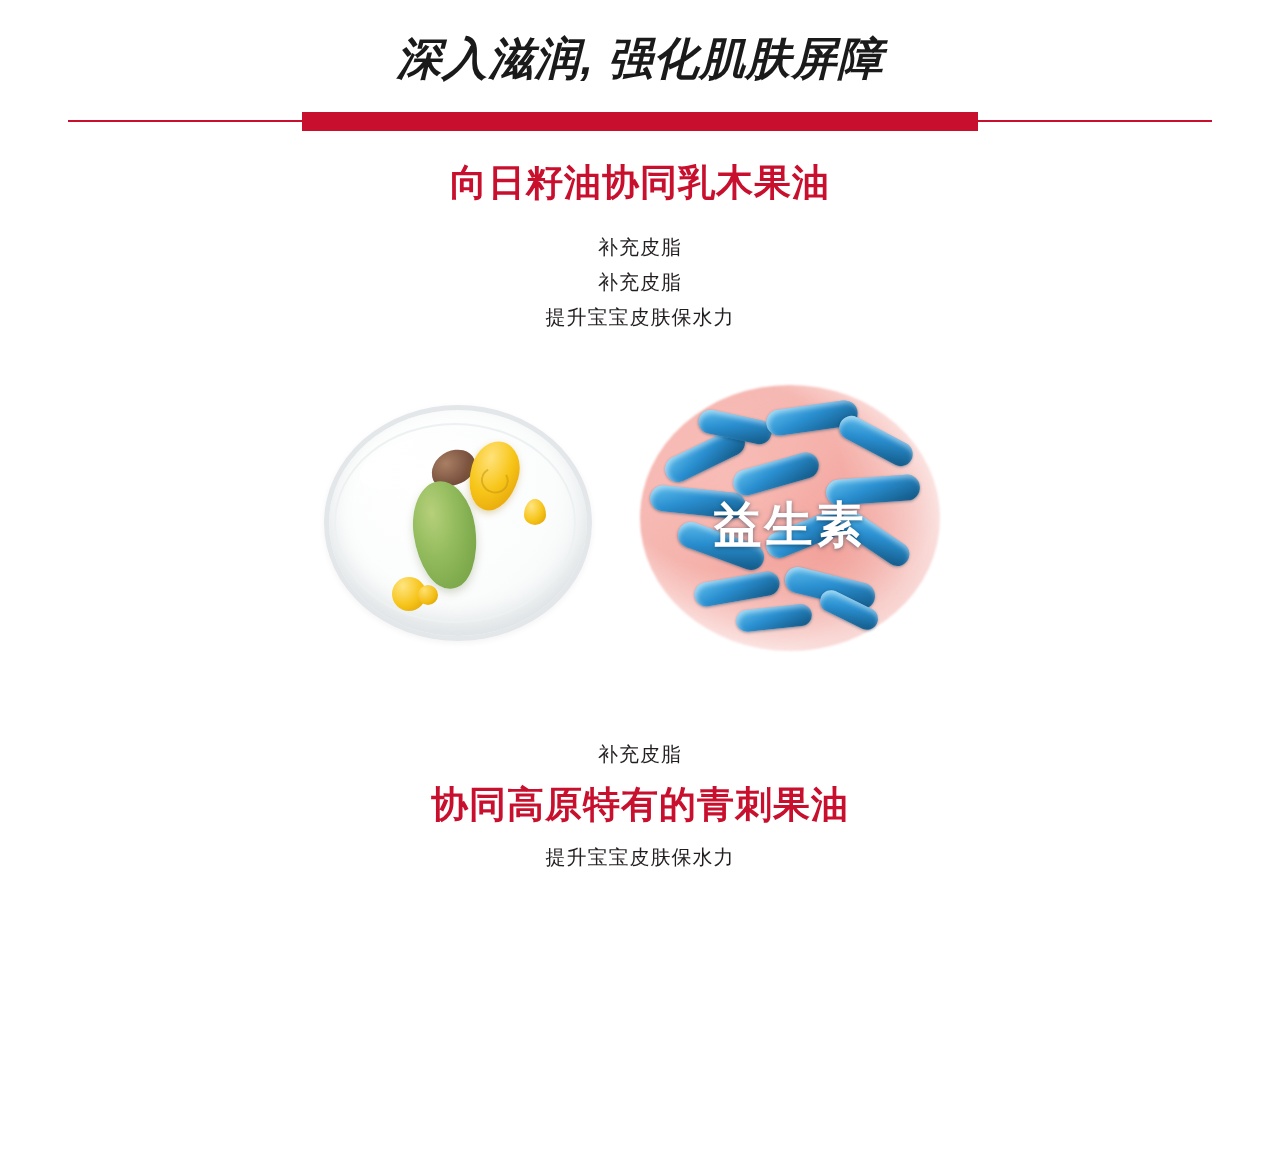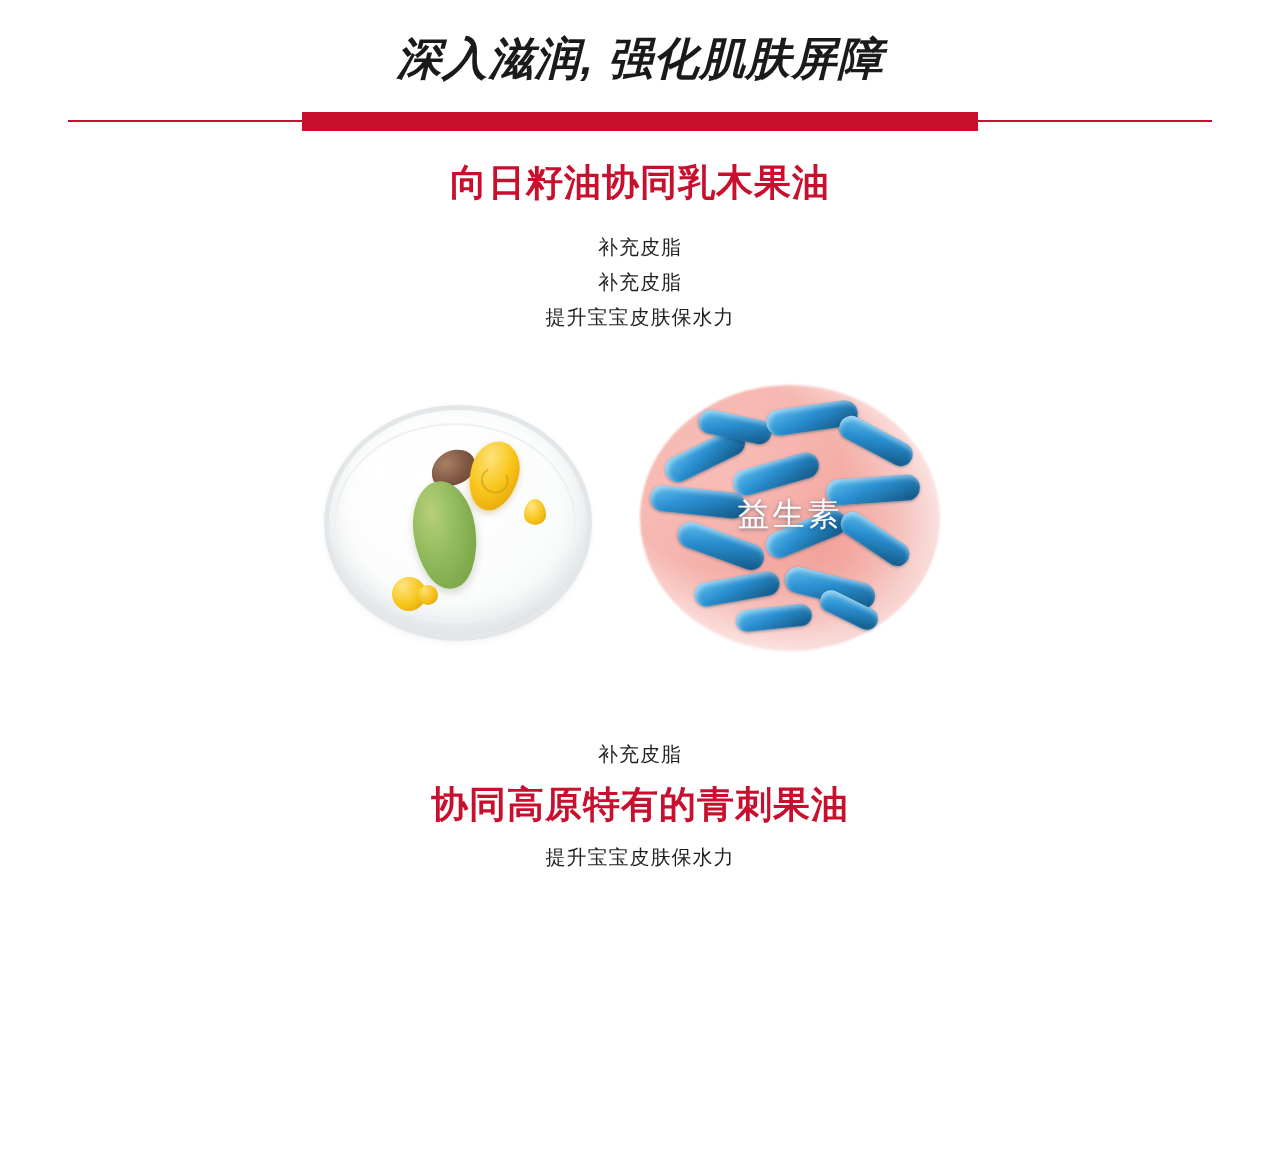--- a/index.html
+++ b/index.html
@@ -218,23 +218,24 @@
     background: linear-gradient(160deg, #63c2ef 0%, #2a8fd0 45%, #10537f 100%);
     box-shadow: 0 1px 3px rgba(12,60,95,0.45), inset 2px 3px 5px rgba(255,255,255,0.45);
   }
   .microbe-label {
     position: absolute;
     left: 0;
     right: 0;
     top: 108px;
     text-align: center;
     color: #ffffff;
-    font-size: 32px;
+    font-size: 48px;
     letter-spacing: 3px;
     text-shadow: 0 1px 4px rgba(0,40,70,0.55);
+    font-weight: bold;
   }
 
   .block-bottom {
     margin-top: 58px;
   }
   .block-bottom .headline-red {
     margin-top: 8px;
     margin-bottom: 10px;
   }
 </style>

